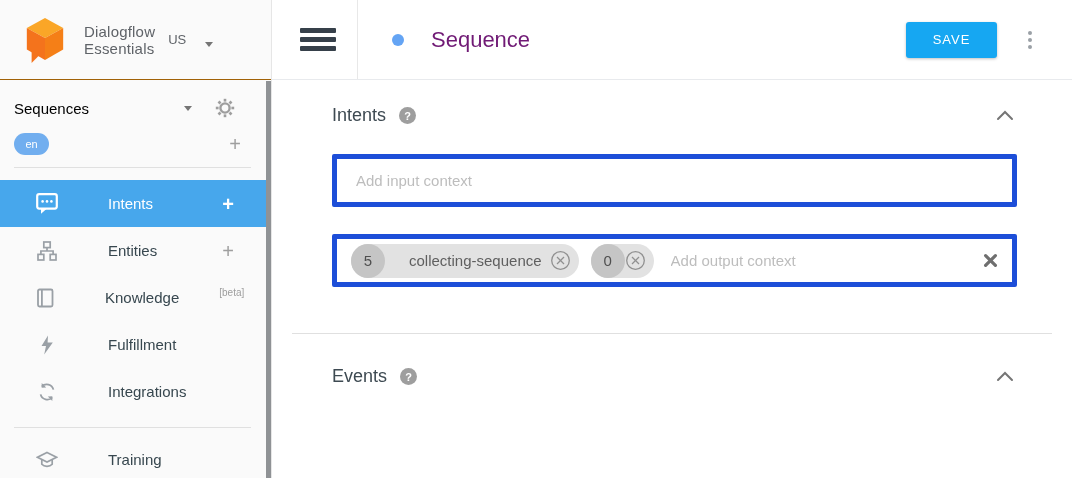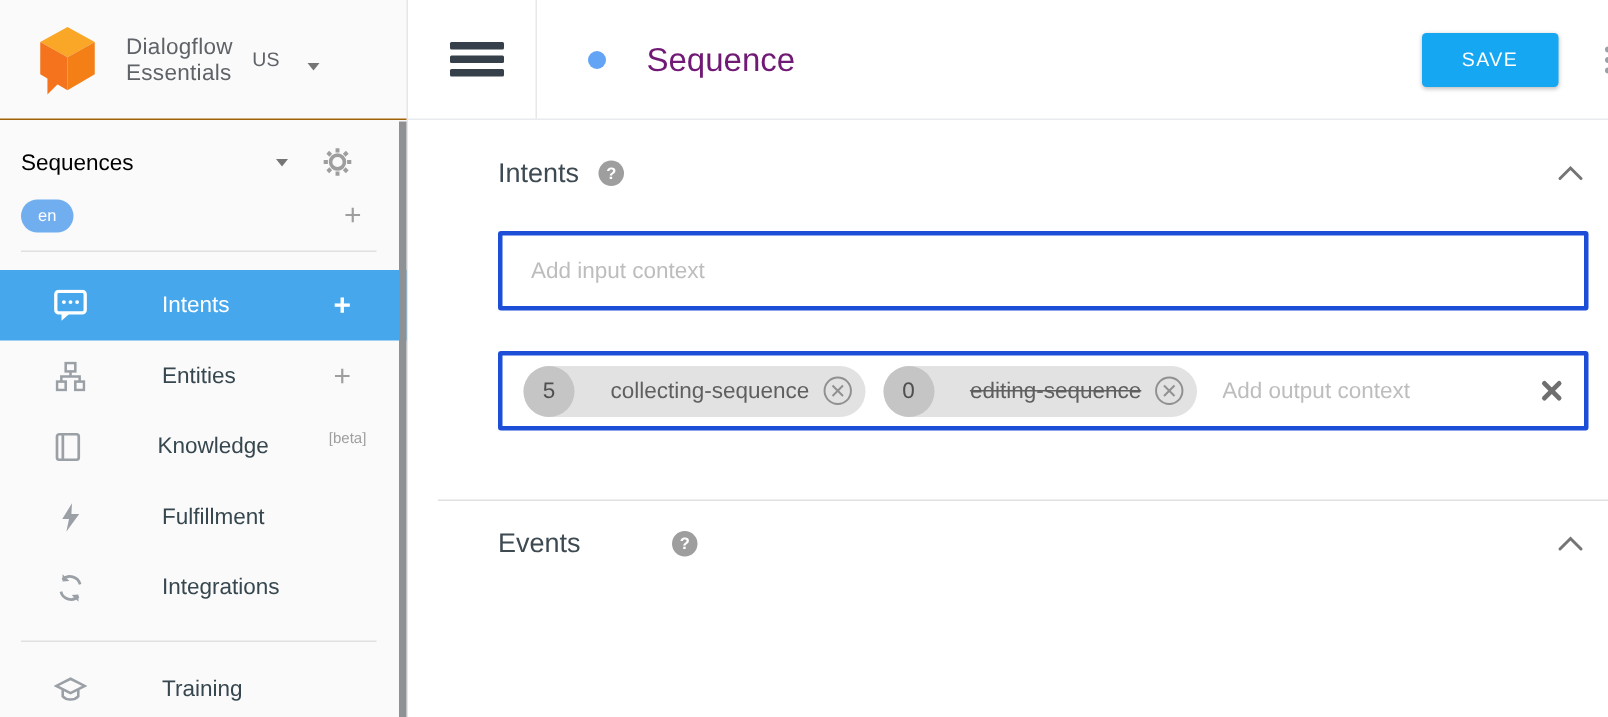--- a/index.html
+++ b/index.html
@@ -51,26 +51,26 @@
   .header-vdivider { width:1px; align-self:stretch; background:#e8e8e8; margin-left:21px; }
   .intent-dot { width:12px; height:12px; border-radius:50%; background:#64a4f4; margin-left:34px; flex-shrink:0; }
   .page-title { margin-left:27px; font-size:22px; color:#701a75; }
   .save-btn { margin-left:auto; width:91px; height:36px; background:#16a7f2; color:#fff; border:none; border-radius:3px; font-size:13px; letter-spacing:1px; font-family:"Liberation Sans", sans-serif; cursor:pointer; box-shadow:0 1px 3px rgba(0,0,0,.25); }
   .kebab { margin:0 36px 0 27px; display:flex; flex-direction:column; gap:3px; cursor:pointer; padding:4px; }
   .kebab span { width:4px; height:4px; border-radius:50%; background:#9aa0a6; }
 
   .content { flex:1; padding:0 55px 0 60px; background:#fff; }
   .sec-head { display:flex; align-items:center; height:21px; }
   .sec-head.contexts { margin-top:25px; }
-  .sec-head.events { margin-top:18px;gap:48px; }
+  .sec-head.events { margin-top:32px; }
   .sec-title { font-size:18px; color:#3e4a52; }
   .help { width:17px; height:17px; border-radius:50%; background:#9e9e9e; color:#fff; font-size:11px; font-weight:bold; display:flex; align-items:center; justify-content:center; margin-left:13px; cursor:pointer; flex-shrink:0; }
   .collapse { margin-left:auto; margin-right:3px; cursor:pointer; display:flex; }
 
-  .input-box { height:53px; border:3px solid #1d4ed8; border-radius:2px; background:#fff; display:flex; align-items:center; padding:0 14px; }
+  .input-box { height:53px; border:5px solid #1d4ed8; border-radius:2px; background:#fff; display:flex; align-items:center; padding:0 14px; }
   .box1 { margin-top:28px; }
   .box2 { margin-top:27px; }
   .box3 { margin-top:32px; }
   .box-input { flex:1; min-width:40px; border:none; outline:none; font-size:15px; font-family:"Liberation Sans", sans-serif; color:#424242; background:transparent; padding:0 5px; }
   .box-input::placeholder { color:#bdbdbd; }
 
   .chip { height:34px; border-radius:17px; background:#e2e2e2; display:inline-flex; align-items:center; margin-right:12px; flex-shrink:0; cursor:default; }
   .chip-count { width:34px; height:34px; border-radius:50%; background:#c5c5c5; display:flex; align-items:center; justify-content:center; font-size:15px; color:#4f4f4f; flex-shrink:0; }
   .chip-label { padding:0 8px 0 24px; font-size:15px; color:#5f5f5f; white-space:nowrap; }
   .chip.no-count .chip-label { padding-left:16px; }
@@ -252,21 +252,20 @@
             <svg width="21" height="21" viewBox="0 0 21 21">
               <circle cx="10.5" cy="10.5" r="8.8" fill="none" stroke="#909090" stroke-width="1.3"></circle>
               <line x1="7" y1="7" x2="14" y2="14" stroke="#909090" stroke-width="1.3"></line>
               <line x1="14" y1="7" x2="7" y2="14" stroke="#909090" stroke-width="1.3"></line>
             </svg>
           </span>
         </span>
 
         <span class="chip">
           <span class="chip-count">0</span>
-          <span class="chip-label strike">editing-sequence</span>
           <span class="chip-remove">
             <svg width="21" height="21" viewBox="0 0 21 21">
               <circle cx="10.5" cy="10.5" r="8.8" fill="none" stroke="#909090" stroke-width="1.3"></circle>
               <line x1="7" y1="7" x2="14" y2="14" stroke="#909090" stroke-width="1.3"></line>
               <line x1="14" y1="7" x2="7" y2="14" stroke="#909090" stroke-width="1.3"></line>
             </svg>
           </span>
         </span>
 
         <input class="box-input" placeholder="Add output context" style="">

